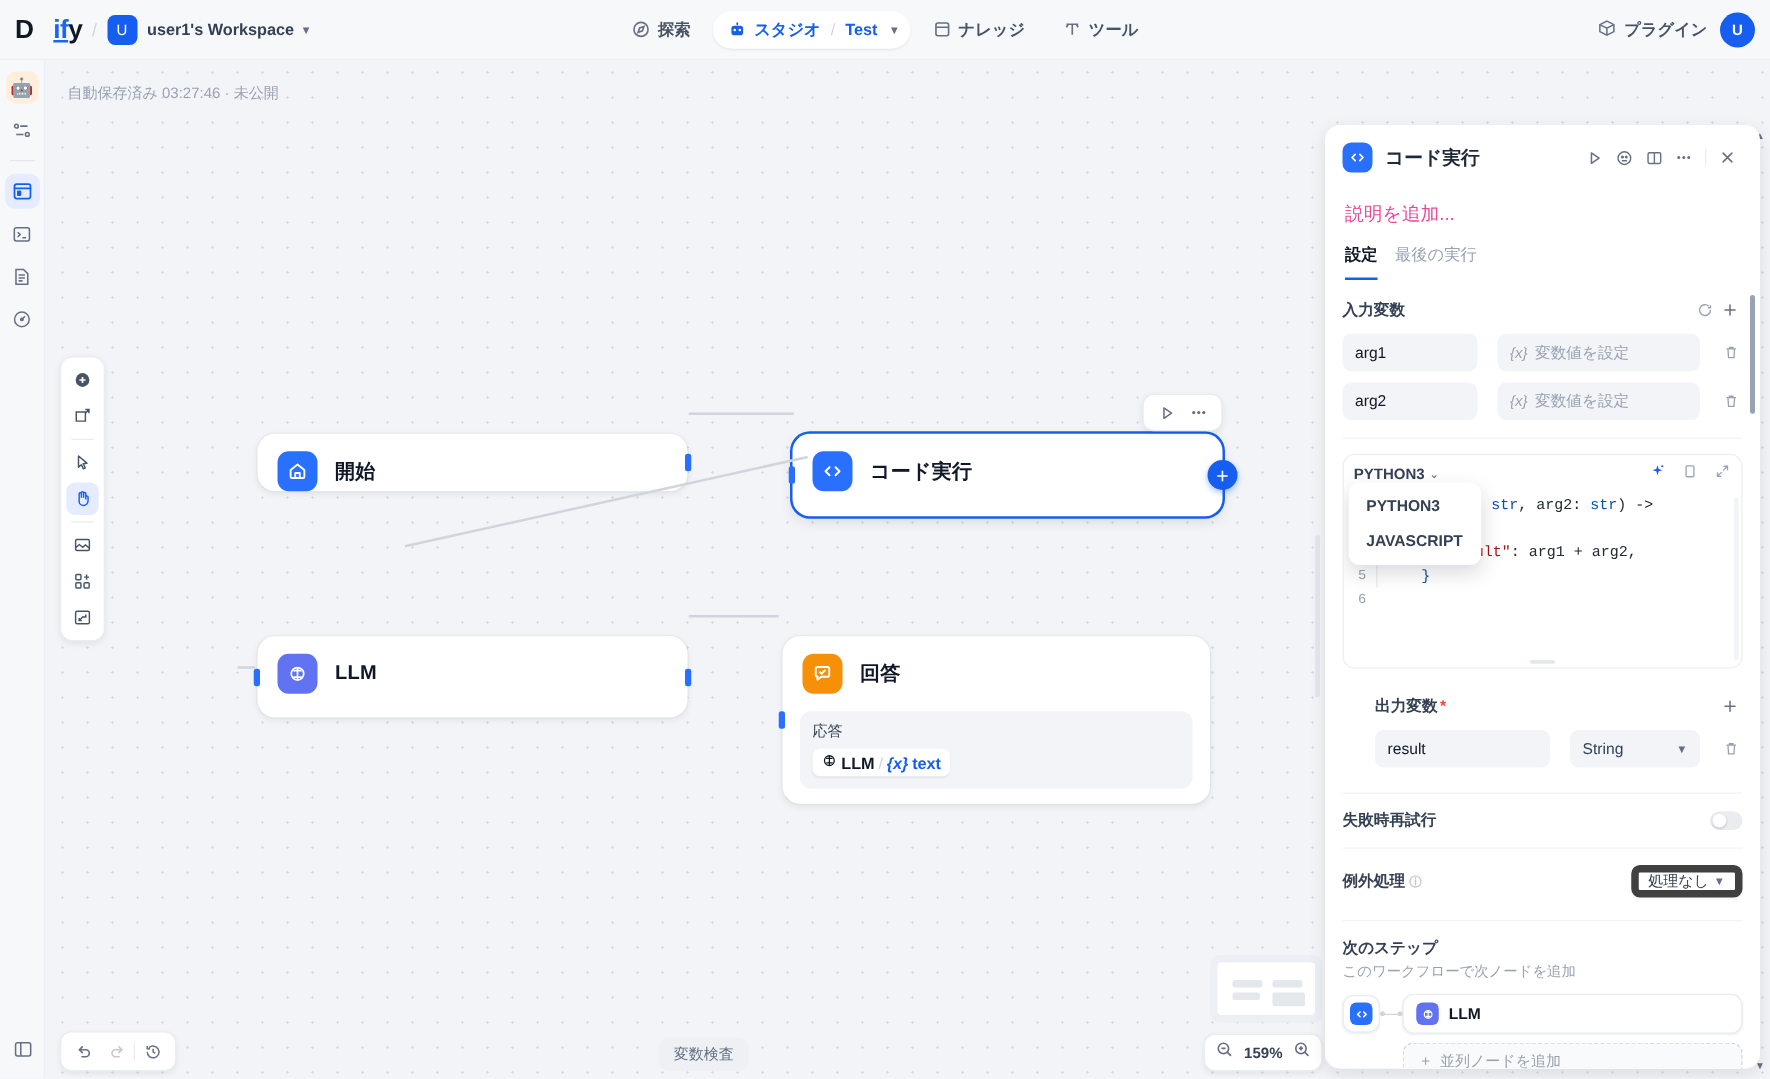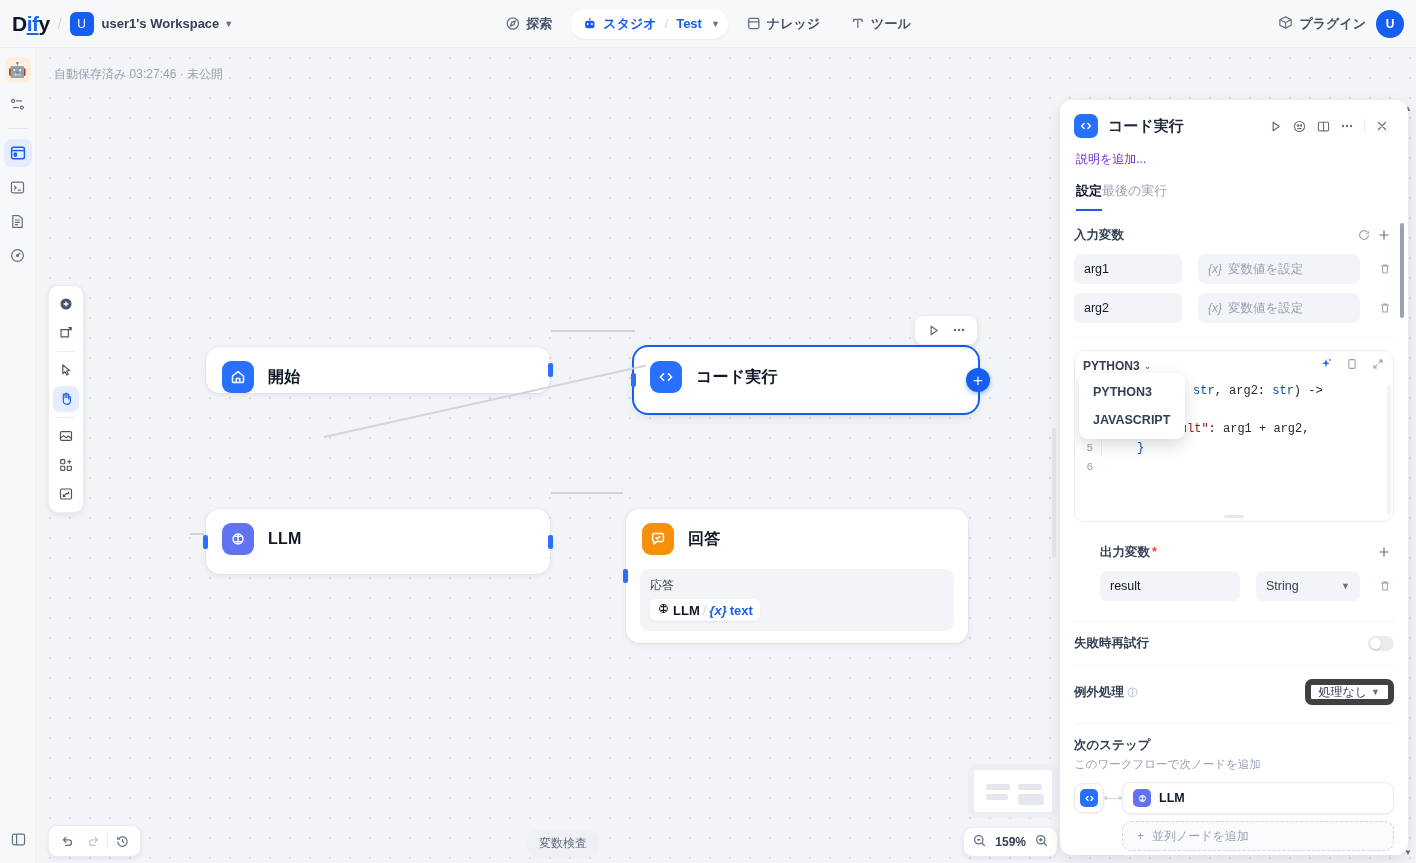--- a/index.html
+++ b/index.html
@@ -12,21 +12,21 @@
   }
   .app { position: relative; width: 1416px; height: 863px; }
 
   
   .header {
     position: absolute; top: 0; left: 0; width: 1416px; height: 48px;
     background: #f7f8fa; display: flex; align-items: center;
     border-bottom: 1px solid #eceff3; z-index: 40;
   }
   .logo { margin-left: 12px; font-size: 21px; font-weight: 700; letter-spacing: -.5px; }
-  .logo .d { color: #101828; } .logo .if { color: #1c64f2; text-decoration: underline; text-underline-offset: 2px;} .logo .y { color: #101828; }
+  .logo .d { color: #101828; } .logo .if { color: #1c64f2; text-decoration: underline; text-underline-offset: 2px; margin-left: 16px;} .logo .y { color: #101828; }
   .hdr-slash { color: #d0d5dd; margin: 0 8px; font-size: 14px; }
   .ws-badge {
     width: 24px; height: 24px; border-radius: 6px; background: #155eef; color: #fff;
     font-size: 12px; display: flex; align-items: center; justify-content: center;
   }
   .ws-name { font-size: 13px; font-weight: 600; color: #344054; margin-left: 8px; }
   .chev { font-size: 9px; color: #667085; margin-left: 5px; }
 
   .nav-center {
     position: absolute; left: 50%; transform: translateX(-50%);
@@ -174,22 +174,22 @@
     position:absolute; top: 100px; right: 8px; width: 348px; height: 755px;
     background:#fff; border-radius: 12px; box-shadow: 0 4px 14px rgba(16,24,40,.10);
     z-index: 35; display:flex; flex-direction: column; overflow: hidden;
   }
   .panel-head { padding: 14px 14px 0 14px; }
   .ph-row { display:flex; align-items:center; }
   .ph-ico { width: 24px; height: 24px; border-radius: 7px; background:#2970ff; display:flex; align-items:center; justify-content:center; flex:none;}
   .ph-title { font-size: 15px; font-weight: 700; margin-left: 10px; flex: 1; }
   .ph-btn { width: 24px; height: 24px; display:flex; align-items:center; justify-content:center; cursor:pointer; color:#667085;}
   .ph-sep { width:1px; height: 14px; background:#eaecf0; margin: 0 5px;}
-  .ph-desc { font-size: 12px; color:#6d28d9; margin-top: 13px; padding-left: 2px; }
-  .tabs { display:flex; gap: 0; margin-top: 14px; padding-left: 2px; }
+  .ph-desc { font-size: 15px; color:#ec4899; margin-top: 24px; padding-left: 2px; }
+  .tabs { display:flex; gap: 14px; margin-top: 14px; padding-left: 2px; }
   .tab { font-size: 13px; color:#98a2b3; padding-bottom: 9px; cursor:pointer; }
   .tab.active { color:#101828; font-weight:700; border-bottom: 2px solid #155eef; }
   .panel-body { flex:1; overflow: hidden; position: relative; }
   .sec { padding: 14px 14px 0 14px; }
   .sec-row { display:flex; align-items:center; }
   .sec-title { font-size: 12.5px; font-weight: 700; color:#344054; flex:1; }
   .req { color:#f04438; margin-left: 2px;}
   .sec-btn { width: 20px; height: 20px; display:flex; align-items:center; justify-content:center; cursor:pointer; color:#98a2b3;}
   .var-row { display:flex; align-items:center; gap: 16px; margin-top: 9px; }
   .input {

